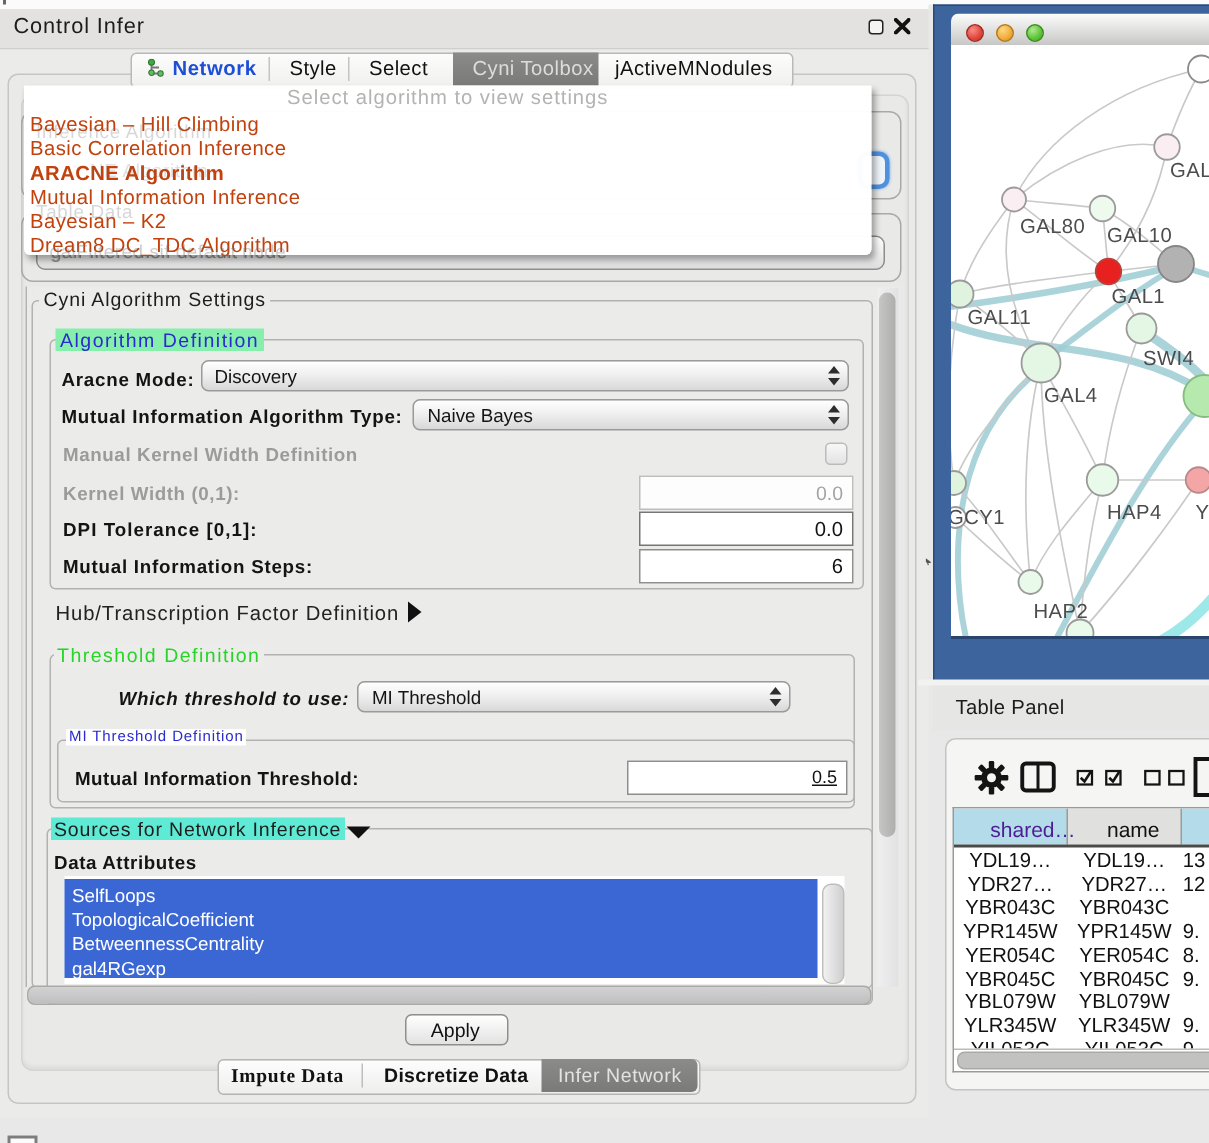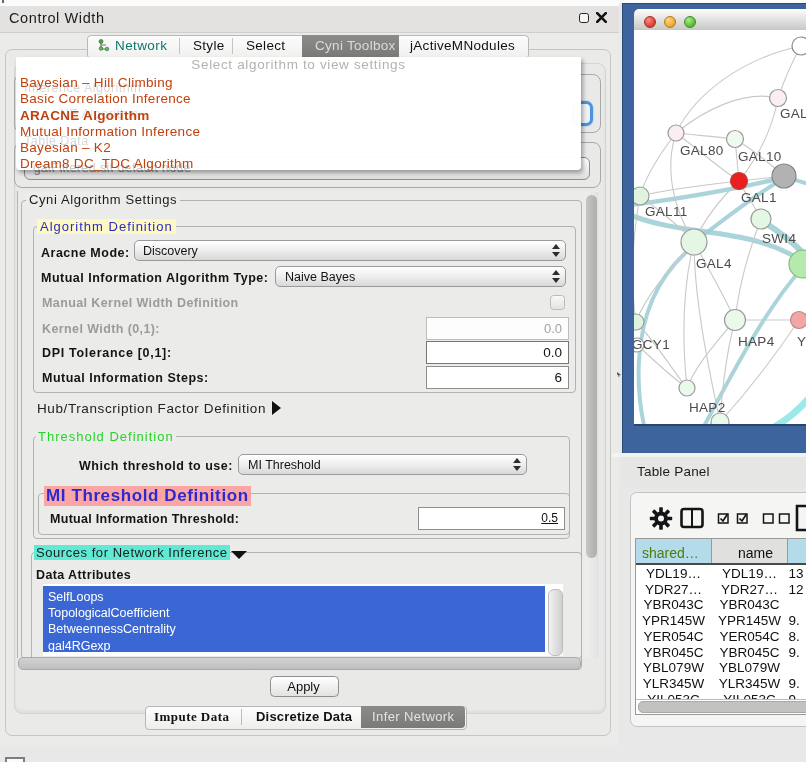--- a/index.html
+++ b/index.html
@@ -14,21 +14,21 @@
 <style>
 </style>
 </head>
 <body>
 
 <div class="abs" style="left:0;top:0;width:806px;height:3px;background:#fbfbfb;"></div>
 <div class="abs" style="left:0;top:0;width:619px;height:6px;background:#fbfbfb;"></div>
 <div class="abs" style="left:2px;top:0;width:2px;height:3px;background:#666;"></div>
 
 <div class="abs" style="left:0;top:6px;width:619px;height:26px;background:#e3e2e1;border-bottom:1px solid #cfcfce;"></div>
-<div class="abs" style="left:9px;top:10px;font-size:14.5px;color:#1c1c1c;letter-spacing:0.6px;">Control Width</div>
+<div class="abs" style="left:9px;top:10px;font-size:14.5px;color:#1c1c1c;letter-spacing:0.6px;">Control Infer</div>
 <div class="abs" style="left:579px;top:13px;width:8px;height:8px;border:1.7px solid #222;border-radius:2.5px;background:#f4f4f4;"></div>
 <svg class="abs" style="left:596px;top:12px;" width="11" height="11" viewBox="0 0 11 11">
 <path d="M1.2 1.2 L9.8 9.8 M9.8 1.2 L1.2 9.8" stroke="#111" stroke-width="2.6" stroke-linecap="round"></path>
   </svg>
 
 <div class="abs" style="left:0;top:33px;width:619px;height:712px;background:#ebebea;"></div>
 
 <div class="abs" style="left:5px;top:49px;width:604px;height:685px;border:1px solid #c5c5c4;border-radius:7px;background:#eaeae9;"></div>
 <div class="abs" style="left:14px;top:63px;width:590px;height:649px;border:1px solid #d4d4d3;border-radius:8px;background:#e9e9e8;box-shadow:inset 0 -2px 3px rgba(0,0,0,0.06);"></div>
 
@@ -39,21 +39,21 @@
 <div class="abs" style="left:24px;top:157px;width:564px;height:21px;border:1px solid #8d8d8c;border-radius:6px;background:linear-gradient(#ffffff,#dedede);overflow:hidden;">
   <div class="abs" style="left:9px;top:3px;font-size:12.5px;color:#8d8d8c;letter-spacing:0.4px;">galFiltered.sif default node</div>
 </div>
 
 <div class="abs" style="left:17px;top:191px;width:582px;height:467px;background:#ebebea;border:1px solid #b3b3b2;border-width:0 0 0 1px;"></div>
 
 <div class="abs" style="left:21px;top:200px;width:559px;height:457px;border:1px solid #b2b2b1;border-radius:4px;"></div>
 <div class="abs" style="left:26px;top:192px;background:#ececeb;padding:0 3px;font-size:13px;color:#1d1d1d;letter-spacing:0.6px;">Cyni Algorithm Settings</div>
 
 <div class="abs" style="left:33px;top:226px;width:541px;height:165px;border:1px solid #b2b2b1;border-radius:4px;"></div>
-<div class="abs" style="left:37px;top:219px;background:#fef9c3;padding:0 3px;font-size:13px;color:#2a2ace;letter-spacing:1px;">Algorithm Definition</div>
+<div class="abs" style="left:37px;top:219px;background:#86efac;padding:0 3px;font-size:13px;color:#2a2ace;letter-spacing:1px;">Algorithm Definition</div>
 
 <div class="abs b" style="left:41px;top:246px;font-size:12.5px;color:#141414;letter-spacing:0.5px;">Aracne Mode:</div>
 <div class="abs combo" style="left:134px;top:240px;width:432px;height:21px;"></div>
 <div class="abs" style="left:143px;top:244px;font-size:12.5px;color:#141414;">Discovery</div>
 <div class="abs arr" style="left:552px;top:244px;border-left:4px solid transparent;border-right:4px solid transparent;border-bottom:5.5px solid #2d2d2d;"></div>
 <div class="abs arr" style="left:552px;top:252px;border-left:4px solid transparent;border-right:4px solid transparent;border-top:5.5px solid #2d2d2d;"></div>
 
 <div class="abs b" style="left:41px;top:271px;font-size:12.5px;color:#141414;letter-spacing:0.5px;">Mutual Information Algorithm Type:</div>
 <div class="abs combo" style="left:275px;top:266px;width:291px;height:21px;"></div>
 <div class="abs" style="left:285px;top:270px;font-size:12.5px;color:#141414;">Naive Bayes</div>
@@ -74,28 +74,28 @@
 <div class="abs b" style="left:42px;top:371px;font-size:12.5px;color:#141414;letter-spacing:0.5px;">Mutual Information Steps:</div>
 <div class="abs" style="left:426px;top:366px;width:141px;height:21px;border:1px solid #8e8e8d;background:#ffffff;"></div>
 <div class="abs" style="left:426px;top:370px;width:136px;text-align:right;font-size:13.5px;color:#111;">6</div>
 
 <div class="abs" style="left:37px;top:401px;font-size:13.5px;color:#222;letter-spacing:0.6px;">Hub/Transcription Factor Definition</div>
 <div class="abs" style="left:272px;top:401px;width:0;height:0;border-left:9px solid #111;border-top:7px solid transparent;border-bottom:7px solid transparent;"></div>
 
 <div class="abs" style="left:33px;top:436px;width:535px;height:101px;border:1px solid #b2b2b1;border-radius:4px;"></div>
 <div class="abs" style="left:36px;top:429px;background:#ececeb;padding:0 2px;font-size:13px;color:#27d427;letter-spacing:1px;">Threshold Definition</div>
 
-<div class="abs b" style="left:79px;top:459px;font-size:12.5px;color:#141414;letter-spacing:0.5px;">Which threshold to use:</div>
+<div class="abs b" style="left:79px;top:459px;font-size:12.5px;color:#141414;letter-spacing:0.5px;font-style:italic;">Which threshold to use:</div>
 <div class="abs combo" style="left:238px;top:454px;width:289px;height:21px;"></div>
 <div class="abs" style="left:248px;top:458px;font-size:12.5px;color:#141414;text-align:right;">MI Threshold</div>
 <div class="abs arr" style="left:513px;top:458px;border-left:4px solid transparent;border-right:4px solid transparent;border-bottom:5.5px solid #2d2d2d;"></div>
 <div class="abs arr" style="left:513px;top:466px;border-left:4px solid transparent;border-right:4px solid transparent;border-top:5.5px solid #2d2d2d;"></div>
 
 <div class="abs" style="left:38px;top:493px;width:530px;height:40px;border:1px solid #b2b2b1;border-radius:4px;"></div>
-<div class="abs" style="left:44px;top:486px;background:#fca5a5;padding:0 2px;font-size:17px;color:#2a2ace;letter-spacing:0.6px;font-weight:bold;">MI Threshold Definition</div>
+<div class="abs" style="left:44px;top:486px;background:#ffffff;padding:0 2px;font-size:10px;color:#2a2ace;letter-spacing:0.6px;">MI Threshold Definition</div>
 
 <div class="abs b" style="left:50px;top:512px;font-size:12.5px;color:#141414;letter-spacing:0.3px;">Mutual Information Threshold:</div>
 <div class="abs" style="left:418px;top:507px;width:145px;height:21px;border:1px solid #8e8e8d;background:#ffffff;"></div>
 <div class="abs" style="left:418px;top:511px;width:140px;text-align:right;font-size:12px;color:#111;text-decoration:underline;">0.5</div>
 
 <div class="abs" style="left:31px;top:552px;width:549px;height:116px;border:1px solid #b2b2b1;border-radius:4px;"></div>
 <div class="abs" style="left:34px;top:545px;background:#5eead4;padding:0 2px;font-size:13px;color:#1d1d1d;letter-spacing:0.55px;">Sources for Network Inference</div>
 <div class="abs" style="left:231px;top:551px;width:0;height:0;border-top:8px solid #111;border-left:8px solid transparent;border-right:8px solid transparent;"></div>
 
 <div class="abs b" style="left:36px;top:568px;font-size:12.5px;color:#141414;letter-spacing:0.4px;">Data Attributes</div>
@@ -118,21 +118,21 @@
 <div class="abs b" style="left:154px;top:709px;font-size:13px;color:#111;letter-spacing:0.45px;font-family:Liberation Serif, serif;">Impute Data</div>
 <div class="abs b" style="left:256px;top:709px;font-size:13px;color:#111;letter-spacing:0.2px;">Discretize Data</div>
 <div class="abs" style="left:361px;top:706px;width:104px;height:22px;border-radius:0 4px 4px 0;background:linear-gradient(#8b8b8a,#7a7a79);"></div>
 <div class="abs" style="left:372px;top:709px;font-size:13px;color:#e3e3e2;letter-spacing:0.4px;">Infer Network</div>
 
 <div class="abs" style="left:5px;top:757px;width:16px;height:12px;border:2px solid #7d7d7c;background:#fbfbfb;"></div>
 
 <div class="abs" style="left:87px;top:35px;width:440px;height:22px;border:1px solid #b9b9b8;border-radius:4px;background:linear-gradient(#fcfcfc,#f0f0ef);"></div>
 <div class="abs" style="left:179px;top:38px;width:1px;height:16px;background:#c4c4c3;"></div>
 <div class="abs" style="left:232px;top:38px;width:1px;height:16px;background:#c4c4c3;"></div>
-<div class="abs" style="left:115px;top:38px;font-size:13.5px;color:#0f766e;letter-spacing:0.4px;">Network</div>
+<div class="abs" style="left:115px;top:38px;font-size:13.5px;color:#1d4ed8;letter-spacing:0.4px;font-weight:bold;">Network</div>
 <div class="abs" style="left:193px;top:38px;font-size:13.5px;color:#111;letter-spacing:0.3px;">Style</div>
 <div class="abs" style="left:246px;top:38px;font-size:13.5px;color:#111;letter-spacing:0.3px;">Select</div>
 <div class="abs" style="left:302px;top:35px;width:97px;height:22px;background:linear-gradient(#8b8b8a,#7a7a79);"></div>
 <div class="abs" style="left:315px;top:38px;font-size:13.5px;color:#dcdcdb;letter-spacing:0.3px;">Cyni Toolbox</div>
 <div class="abs" style="left:410px;top:38px;font-size:13.5px;color:#111;letter-spacing:0.3px;">jActiveMNodules</div>
 
 <svg class="abs" style="left:98px;top:39px;" width="12" height="13" viewBox="0 0 12 13">
   <path d="M3 3 L3 10 M3 10 L9 10 M3 6 L8 6" stroke="#777" stroke-width="1.2" fill="none"></path>
   <circle cx="3" cy="2.5" r="2" fill="#44a844" stroke="#2c7a2c" stroke-width="0.7"></circle>
   <circle cx="3" cy="9.5" r="1.8" fill="#66bb66" stroke="#2c7a2c" stroke-width="0.7"></circle>
@@ -272,20 +272,20 @@
   <g>
     <path d="M151 3 L163 3 L163 27 L151 27 Z" fill="none" stroke="#141414" stroke-width="2.6"></path>
   </g>
 </svg>
 
 <div class="abs" style="left:635px;top:538px;width:171px;height:175px;border:1px solid #999998;border-right:0;background:#ffffff;overflow:hidden;">
   <div class="abs" style="left:0;top:0;width:75px;height:24px;background:#b4dbe9;border-right:1px solid #9a9a99;"></div>
   <div class="abs" style="left:76px;top:0;width:75px;height:24px;background:#e0e0df;border-right:1px solid #9a9a99;"></div>
   <div class="abs" style="left:152px;top:0;width:30px;height:24px;background:#b4dbe9;"></div>
   <div class="abs" style="left:0;top:24px;width:171px;height:1.5px;background:#4a4a49;"></div>
-  <div class="abs" style="left:6px;top:6px;width:75px;text-align:left;font-size:14px;color:#4d7c0f;">shared…</div>
+  <div class="abs" style="left:6px;top:6px;width:75px;text-align:right;font-size:14px;color:#4c1d95;">shared…</div>
   <div class="abs" style="left:82px;top:6px;width:75px;text-align:center;font-size:14px;color:#111;">name</div>
   <div class="abs" style="left:0;top:27px;width:75px;text-align:center;font-size:13.5px;color:#111;line-height:15.7px;">YDL19…<br>YDR27…<br>YBR043C<br>YPR145W<br>YER054C<br>YBR045C<br>YBL079W<br>YLR345W<br>YIL053C</div>
   <div class="abs" style="left:76px;top:27px;width:75px;text-align:center;font-size:13.5px;color:#111;line-height:15.7px;">YDL19…<br>YDR27…<br>YBR043C<br>YPR145W<br>YER054C<br>YBR045C<br>YBL079W<br>YLR345W<br>YIL053C</div>
   <div class="abs" style="left:152.5px;top:27px;width:30px;font-size:13.5px;color:#111;line-height:15.7px;">13<br>12<br>&nbsp;<br>9.<br>8.<br>9.<br>&nbsp;<br>9.<br>9.</div>
   <div class="abs" style="left:0;top:160px;width:171px;height:15px;background:#ffffff;border-top:1px solid #bbbbba;"></div>
   <div class="abs" style="left:2px;top:162px;width:172px;height:10px;border-radius:5px;background:#c2c2c1;border:1px solid #a9a9a8;"></div>
 </div>
 
 </body></html>

